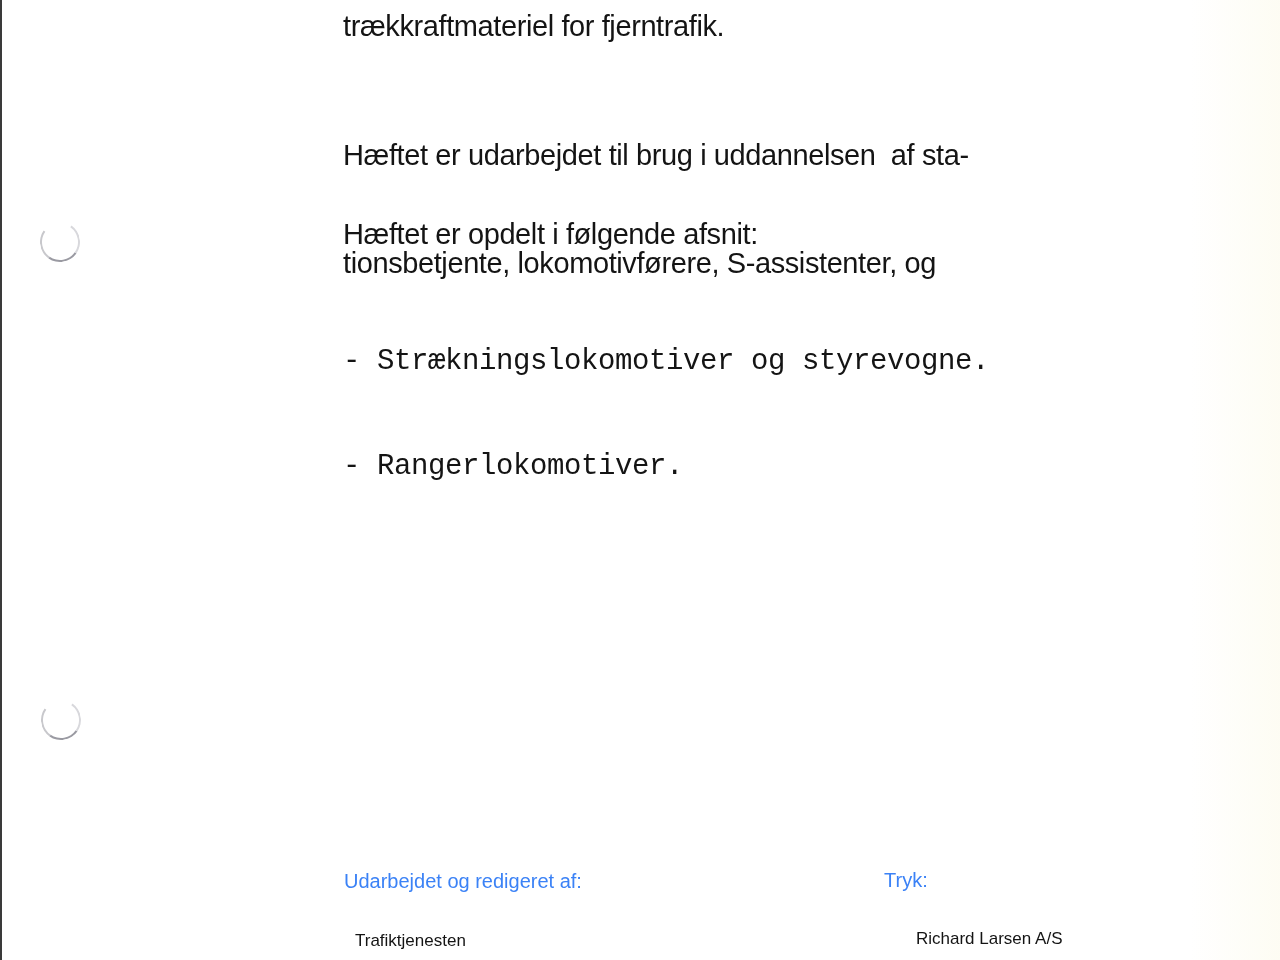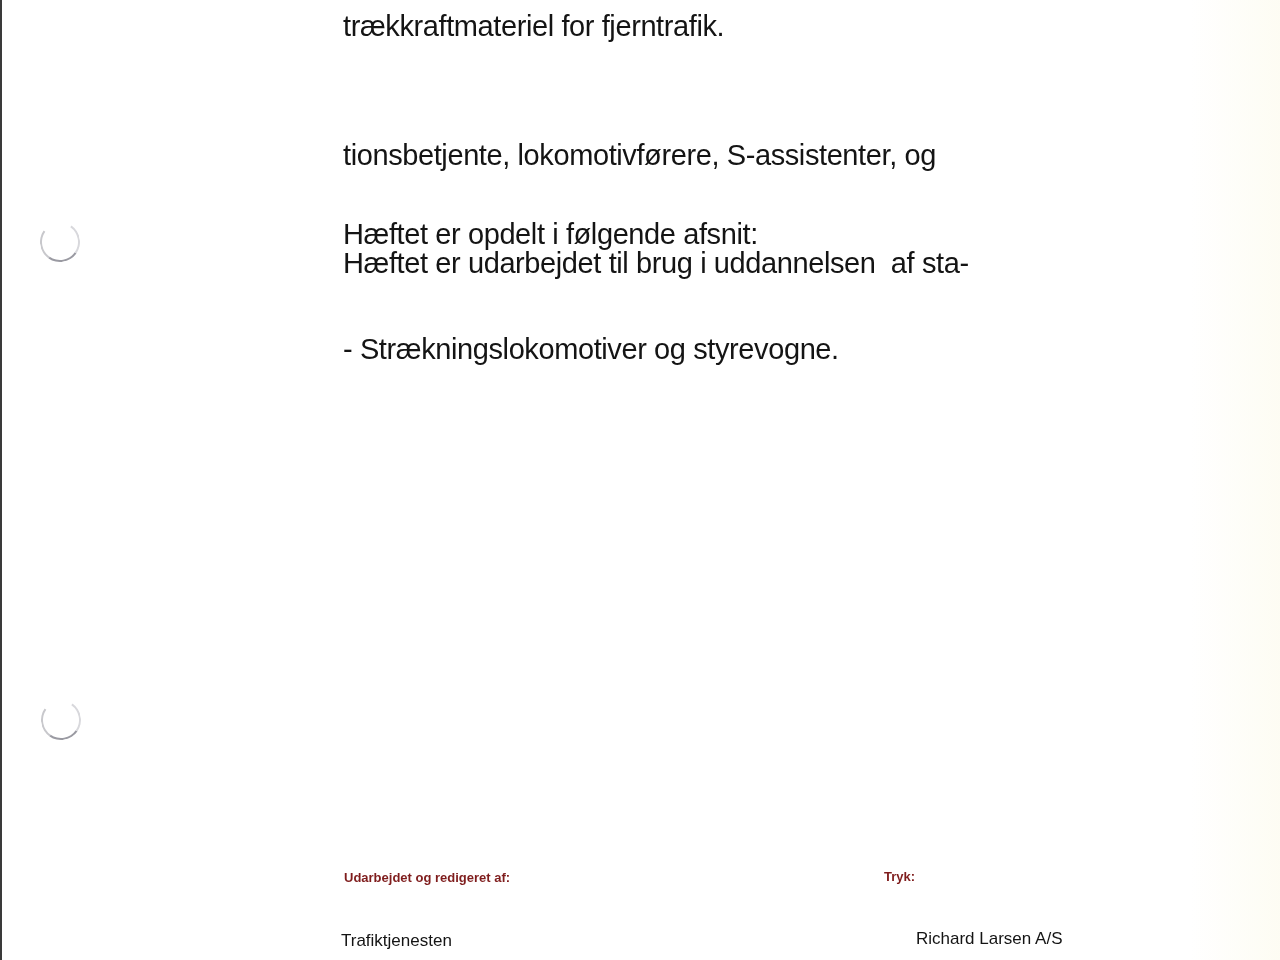--- a/index.html
+++ b/index.html
@@ -49,58 +49,59 @@
       position: absolute;
       left: 343px;
       font-size: 29px;
       line-height: 36px;
       letter-spacing: -0.4px;
       white-space: pre;
     }
     .p1 { top: 8px; }
     .p2 { top: 65px; }
     .p3 { top: 216px; }
-    .list { top: 262px; line-height: 35px; }
+    .list { top: 274px; line-height: 35px; font-family: Liberation Mono, monospace; }
 
     .line { display: block; }
 
     .footer-heading {
       position: absolute;
-      font-size: 13px;
-      font-weight: bold;
-      color: #7f1d1d;
+      font-size: 20px;
+      font-weight: normal;
+      color: #3b82f6;
     }
     .footer-value {
       position: absolute;
       font-size: 17px;
       color: #141414;
     }
     .fh-left { left: 344px; top: 870px; }
-    .fv-left { left: 341px; top: 931px; }
+    .fv-left { left: 355px; top: 931px; }
     .fh-right { left: 884px; top: 869px; text-align: right; }
     .fv-right { left: 916px; top: 929px; }
   </style>
 </head>
 <body>
 
 <div class="page-edge"></div>
 <div class="right-tint"></div>
 
 <div class="punch-hole hole-top"></div>
 <div class="punch-hole hole-bottom"></div>
 
 <div class="body-text p1">trækkraftmateriel for fjerntrafik.</div>
 
 <div class="body-text p2">
+  <span class="line">Hæftet er udarbejdet til brug i uddannelsen  af sta-</span>
   <span class="line">tionsbetjente, lokomotivførere, S-assistenter, og</span>
-  <span class="line">Hæftet er udarbejdet til brug i uddannelsen  af sta-</span>
 </div>
 
 <div class="body-text p3">Hæftet er opdelt i følgende afsnit:</div>
 
 <div class="body-text list">
   <span class="line">- Strækningslokomotiver og styrevogne.</span>
+  <span class="line">- Rangerlokomotiver.</span>
 </div>
 
 <div class="footer-heading fh-left">Udarbejdet og redigeret af:</div>
 <div class="footer-value fv-left">Trafiktjenesten</div>
 <div class="footer-heading fh-right">Tryk:</div>
 <div class="footer-value fv-right">Richard Larsen A/S</div>
 
 </body></html>

